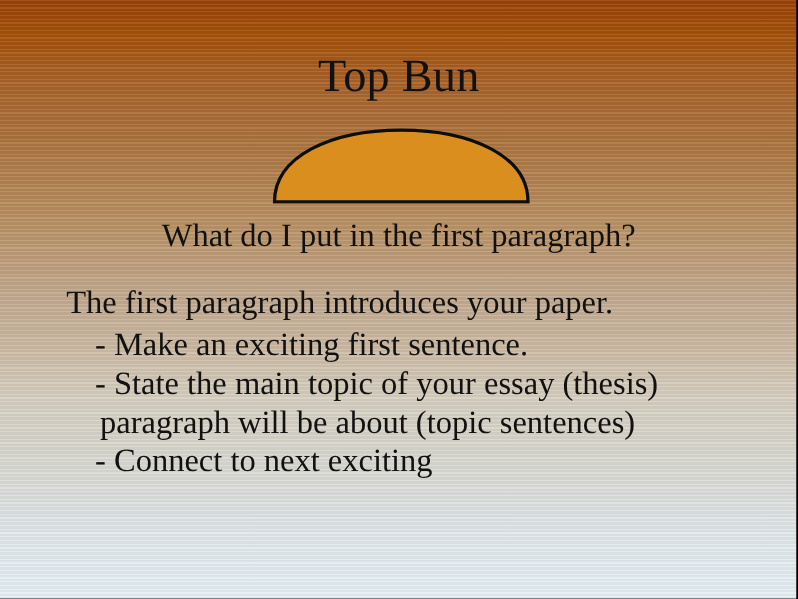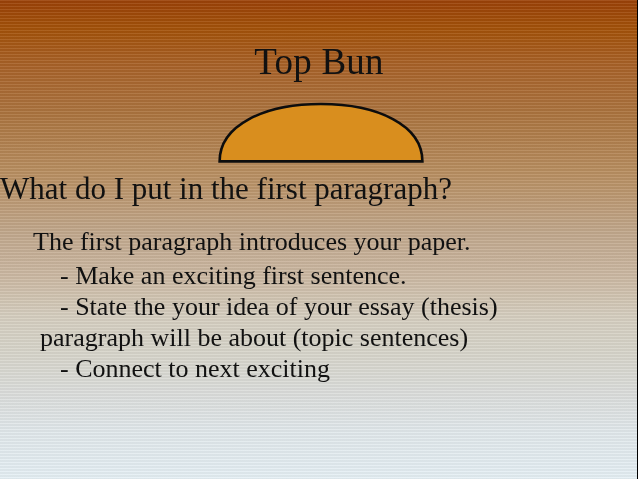--- a/index.html
+++ b/index.html
@@ -69,40 +69,41 @@
     width: 206px;
     height: 62px;
   }
   #bun-svg { display: block; }
 
   
   #question {
     top: 172px;
     left: 0;
     width: 638px;
-    font-size: 31px;
+    text-align: center;
+    font-size: 26px;
     line-height: 34px;
     color: #111111;
   }
 
   
   #body-block {
     top: 226px;
     left: 0;
     width: 638px;
   }
   .body-line {
     font-size: 26px;
     line-height: 31px;
     color: #111111;
     white-space: pre;
   }
-  .lead       { padding-left: 33px; }
-  .bullet     { padding-left: 60px; }
-  .continued  { padding-left: 40px; }
+  .lead       { padding-left: 33px; margin-left: 20px; }
+  .bullet     { padding-left: 60px; margin-left: 16px; }
+  .continued  { padding-left: 80px; }
   .spacer-sm  { height: 3px; }
 </style>
 </head>
 <body>
 
 <div id="slide">
 
   <div id="scanlines"></div>
 
   <div class="layer" id="title">Top Bun</div>
@@ -119,21 +120,21 @@
   <div class="layer" id="question">What do I put in the first paragraph?</div>
 
   <div class="layer" id="body-block">
 
     <div class="body-line lead">The first paragraph introduces your paper.</div>
 
     <div class="spacer-sm"></div>
 
     <div class="body-line bullet">- Make an exciting first sentence.</div>
 
-    <div class="body-line bullet">- State the your idea of your essay (thesis)</div>
+    <div class="body-line bullet">- State the main topic of your essay (thesis)</div>
 
 
     <div class="body-line continued">paragraph will be about (topic sentences)</div>
 
     <div class="body-line bullet">- Connect to next exciting</div>
 
   </div>
 
 </div>
 

